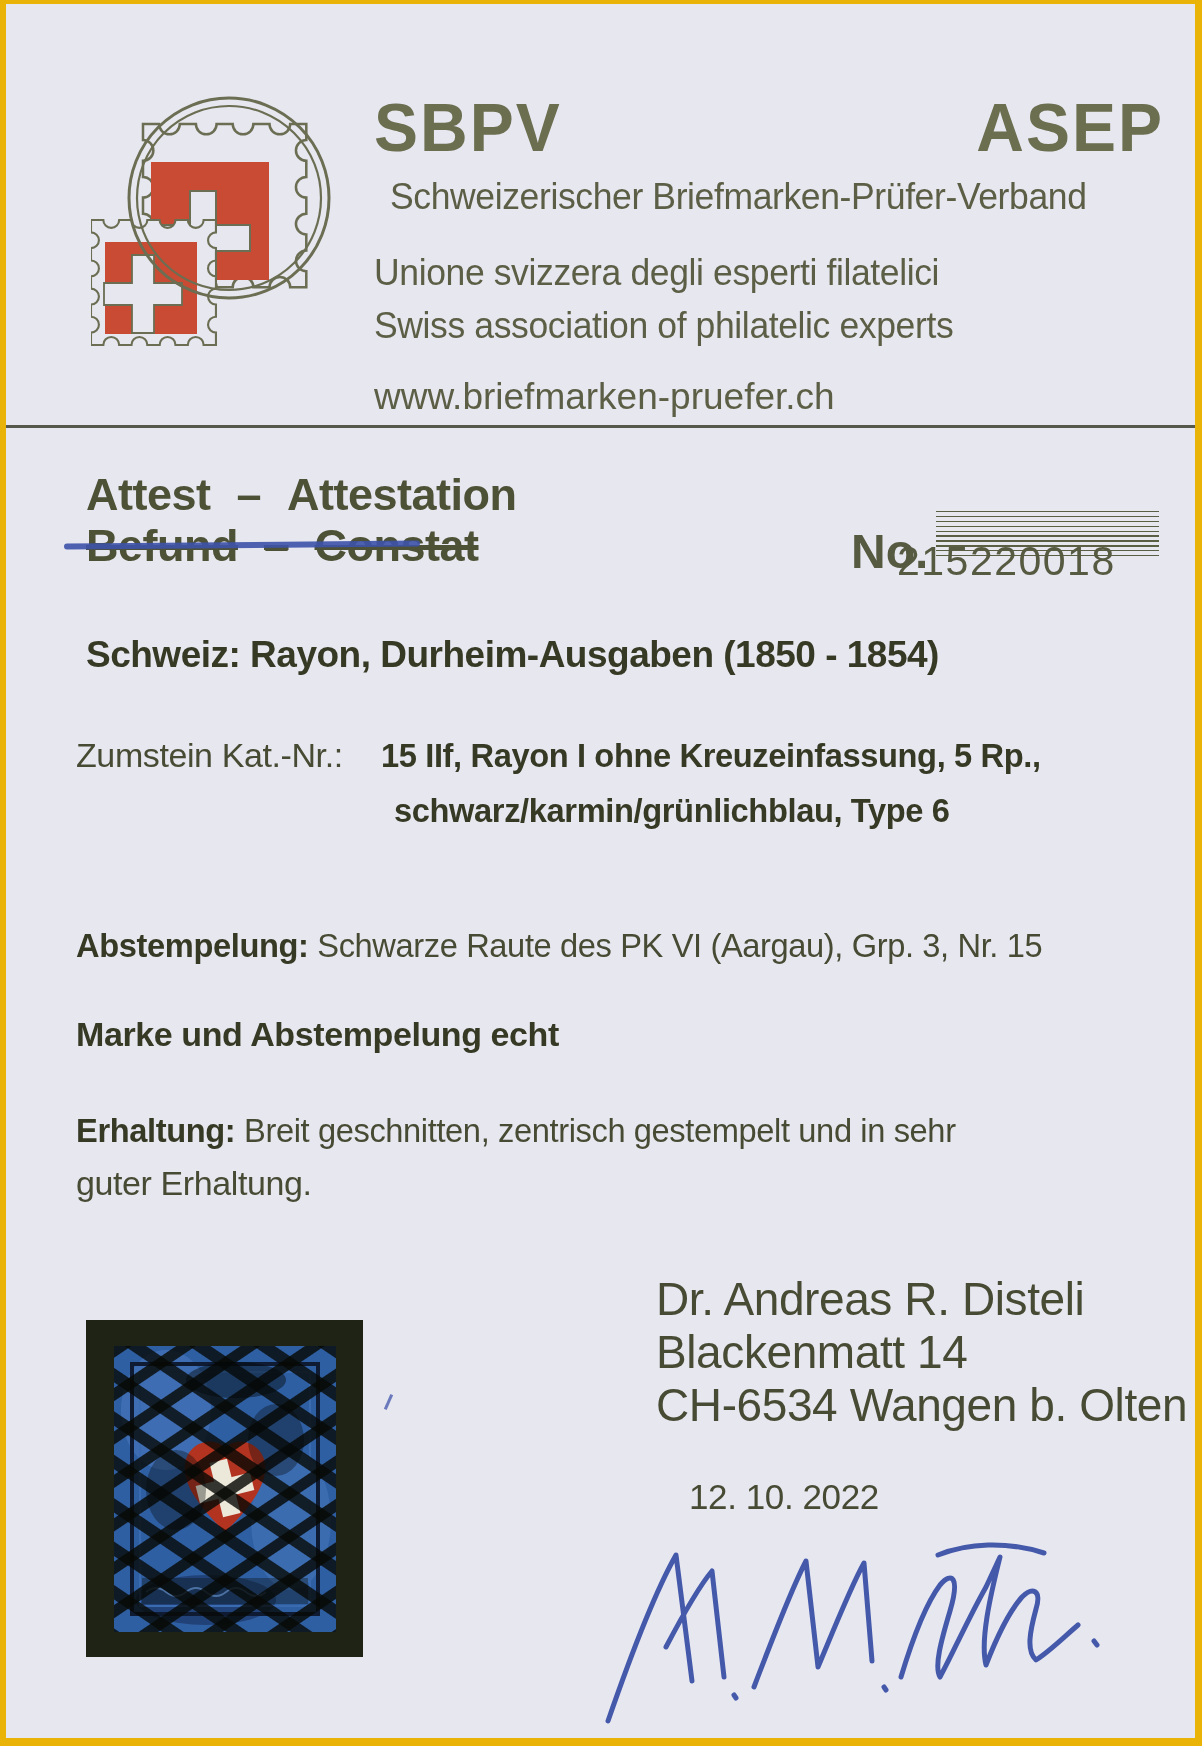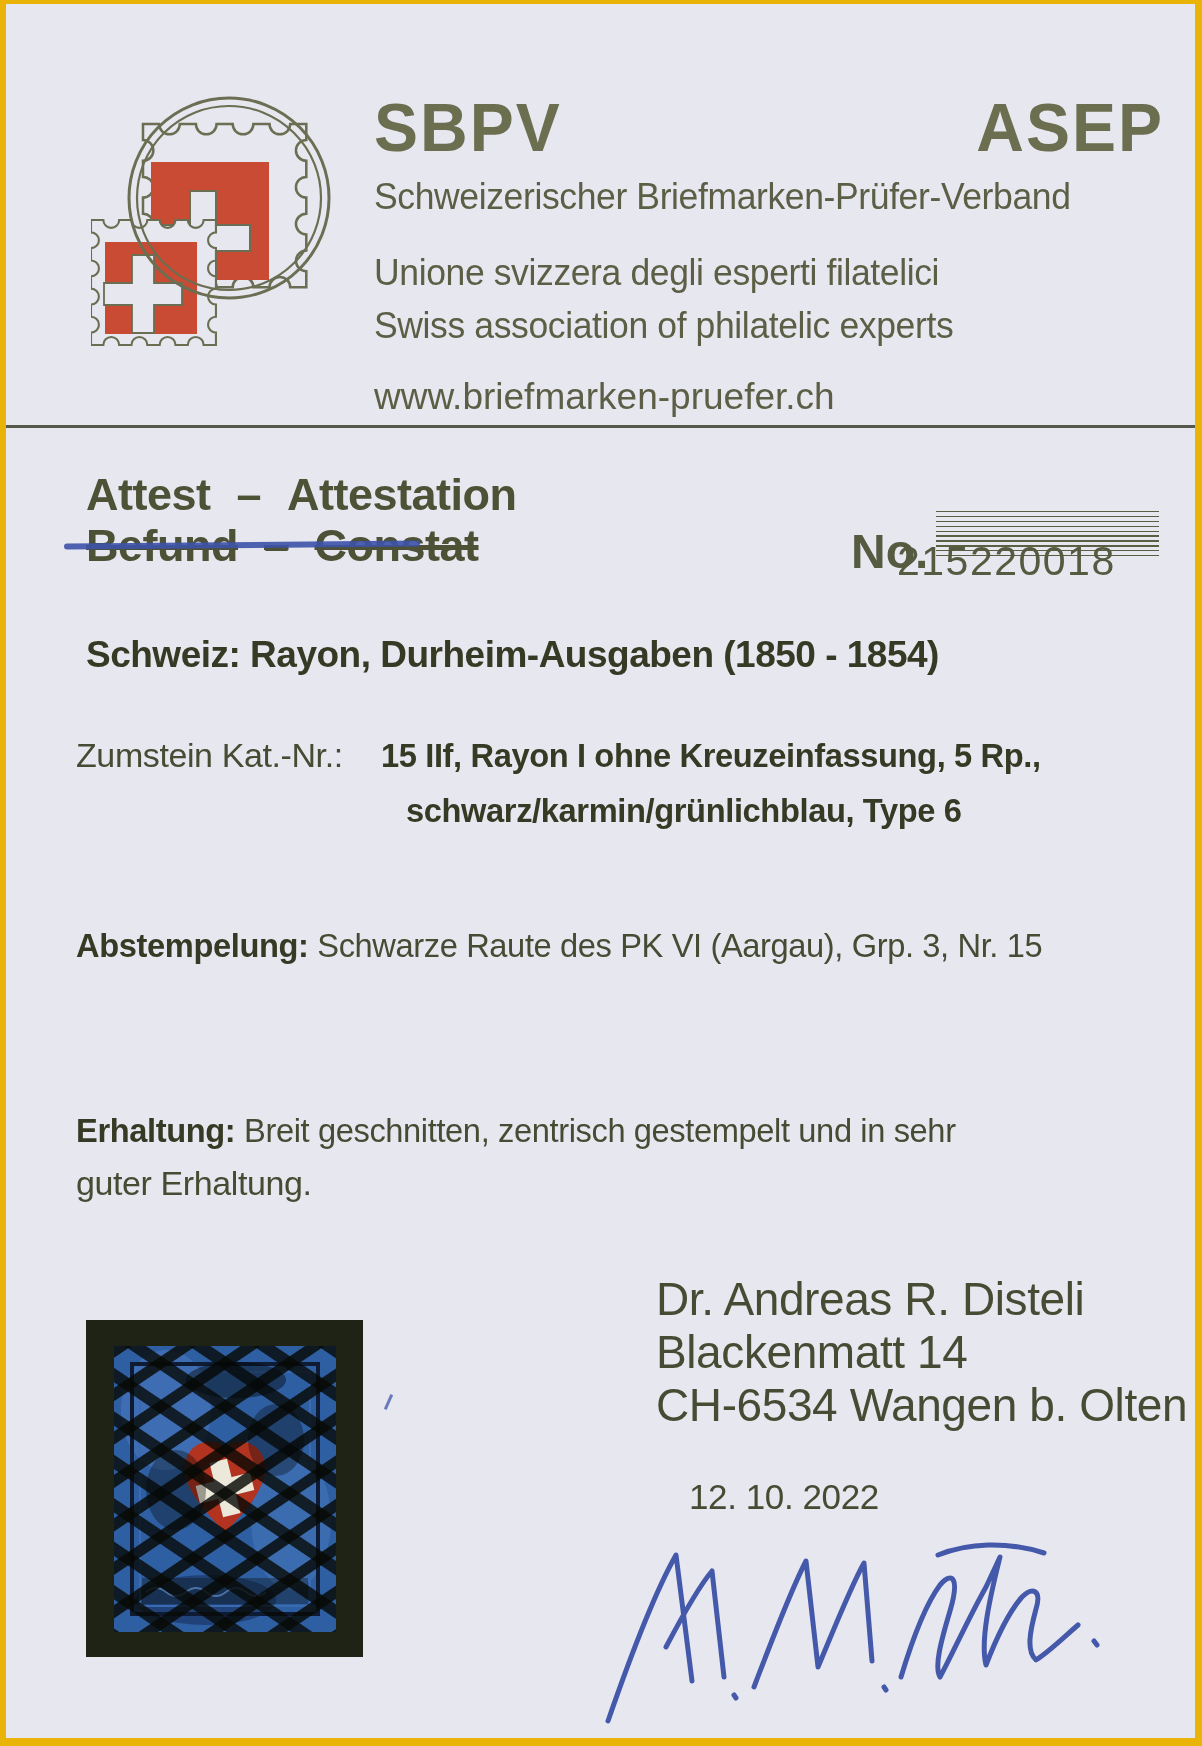--- a/index.html
+++ b/index.html
@@ -64,21 +64,21 @@
       <path d="M41,165 h22 v28 h28 v22 h-28 v28 h-22 v-28 h-28 v-22 h28 Z" fill="#e7e7f0" stroke="#6b6e52" stroke-width="1.8"></path>
 
       <circle cx="138" cy="108" r="100" fill="none" stroke="#6b6e52" stroke-width="3"></circle>
       <circle cx="138" cy="108" r="92" fill="none" stroke="#6b6e52" stroke-width="2.2"></circle>
     </svg>
 
     <div class="abs abbr-row">
       <span class="abbr">SBPV</span>
       <span class="abbr">ASEP</span>
     </div>
-    <div class="abs orgline" style="left:368px;top:172px"><span class="cond">Schweizerischer Briefmarken-Prüfer-Verband</span></div>
+    <div class="abs orgline" style="left:384px;top:172px"><span class="cond">Schweizerischer Briefmarken-Prüfer-Verband</span></div>
     <div class="abs orgline" style="left:368px;top:248px"><span class="cond">Unione svizzera degli esperti filatelici</span></div>
     <div class="abs orgline" style="left:368px;top:301px"><span class="cond">Swiss association of philatelic experts</span></div>
     <div class="abs website">www.briefmarken-pruefer.ch</div>
 
     <div class="abs divider"></div>
 
     <div class="abs title-line" style="left:80px;top:465px">
       <span>Attest</span><span class="title-dash">–</span><span>Attestation</span>
     </div>
     <div class="abs title-line" style="left:80px;top:516px">
@@ -87,27 +87,28 @@
     <div class="abs ink-line"></div>
 
     <div class="abs no-lines"></div>
     <div class="abs no-label">No.</div>
     <div class="abs no-number">215220018</div>
 
     <div class="abs h-item">Schweiz: Rayon, Durheim-Ausgaben (1850 - 1854)</div>
 
     <div class="abs body-text" style="left:70px;top:732px">Zumstein Kat.-Nr.:</div>
     <div class="abs body-text body-bold" style="left:375px;top:732px"><span class="cond">15 IIf, Rayon I ohne Kreuzeinfassung, 5 Rp.,</span></div>
-    <div class="abs body-text body-bold" style="left:400px;top:787px"><span class="cond">schwarz/karmin/grünlichblau, Type 6</span></div>
+    <div class="abs body-text body-bold" style="left:388px;top:787px"><span class="cond">schwarz/karmin/grünlichblau, Type 6</span></div>
 
     <div class="abs body-text" style="left:70px;top:922px">
       <span class="cond"><span class="body-bold">Abstempelung:</span>
       <span>Schwarze Raute des PK VI (Aargau), Grp. 3, Nr. 15</span></span>
     </div>
 
+    <div class="abs body-text body-bold" style="left:70px;top:1011px">Marke und Abstempelung echt</div>
 
     <div class="abs body-text" style="left:70px;top:1107px">
       <span class="cond"><span class="body-bold">Erhaltung:</span>
       <span>Breit geschnitten, zentrisch gestempelt und in sehr</span></span>
     </div>
     <div class="abs body-text" style="left:70px;top:1160px">guter Erhaltung.</div>
 
     <svg class="abs" style="left:80px;top:1316px" width="277" height="337" viewBox="0 0 277 337">
       <defs>
         <pattern id="grid1" width="36" height="36" patternUnits="userSpaceOnUse" patternTransform="rotate(56)">

